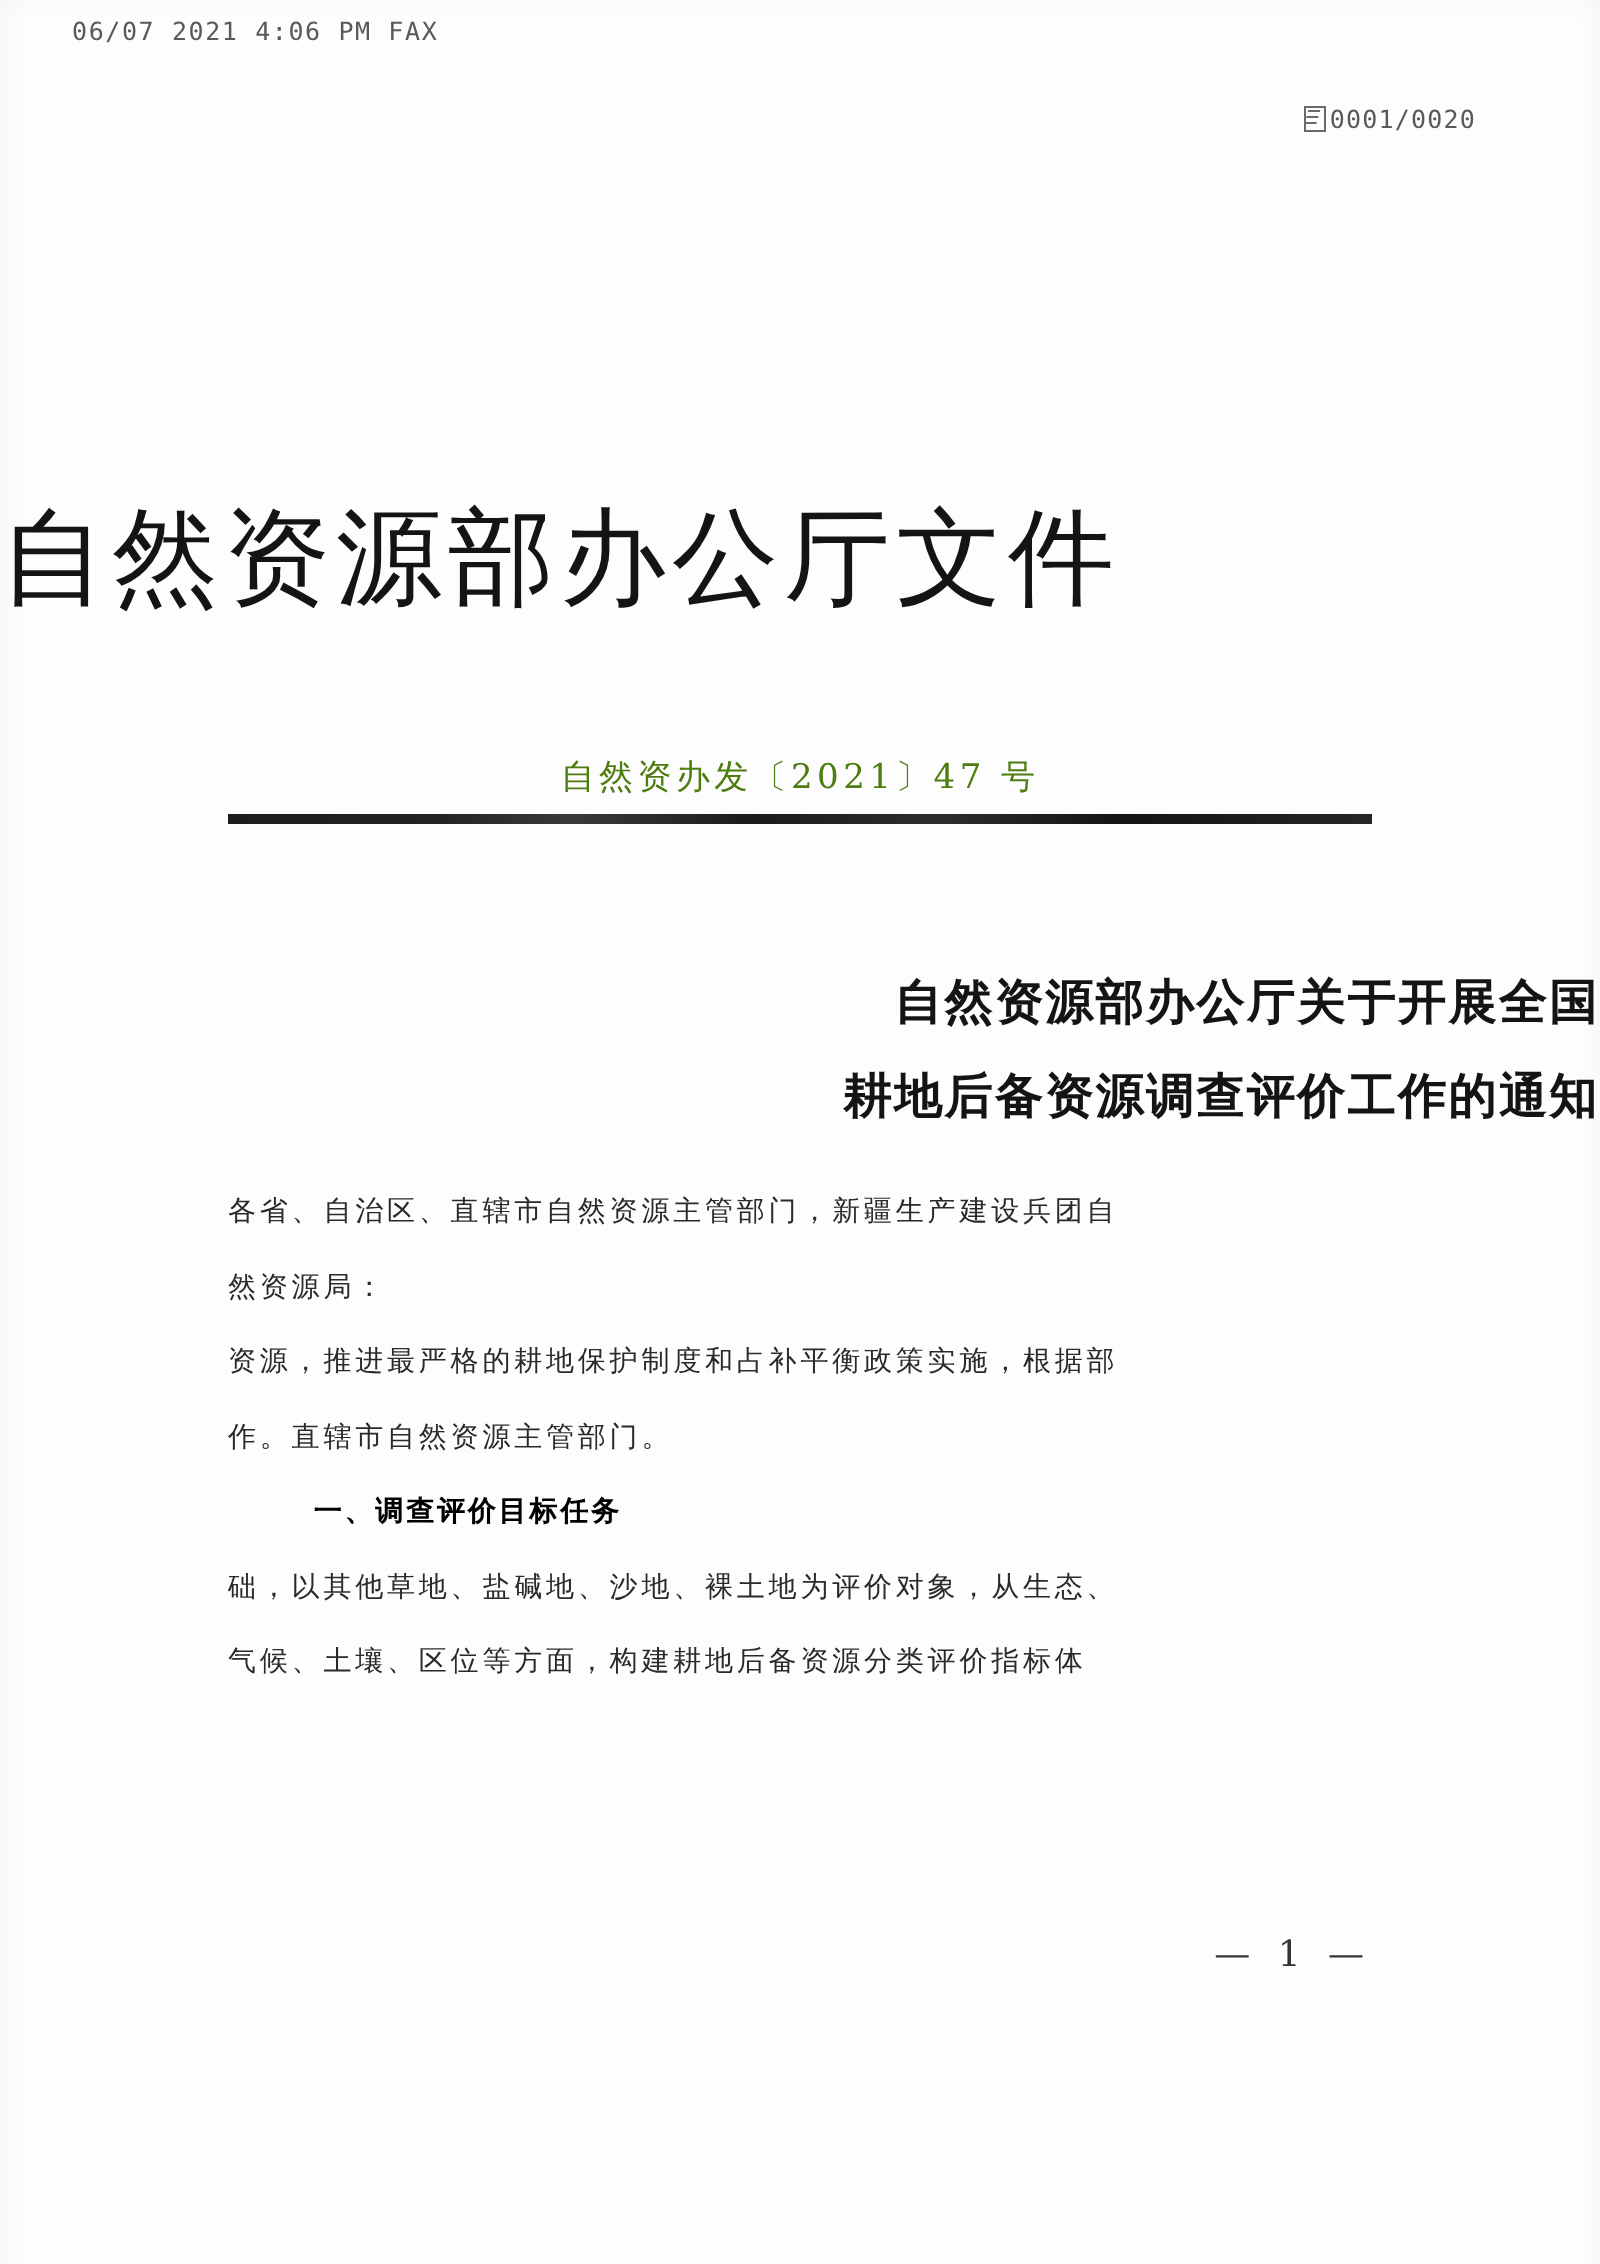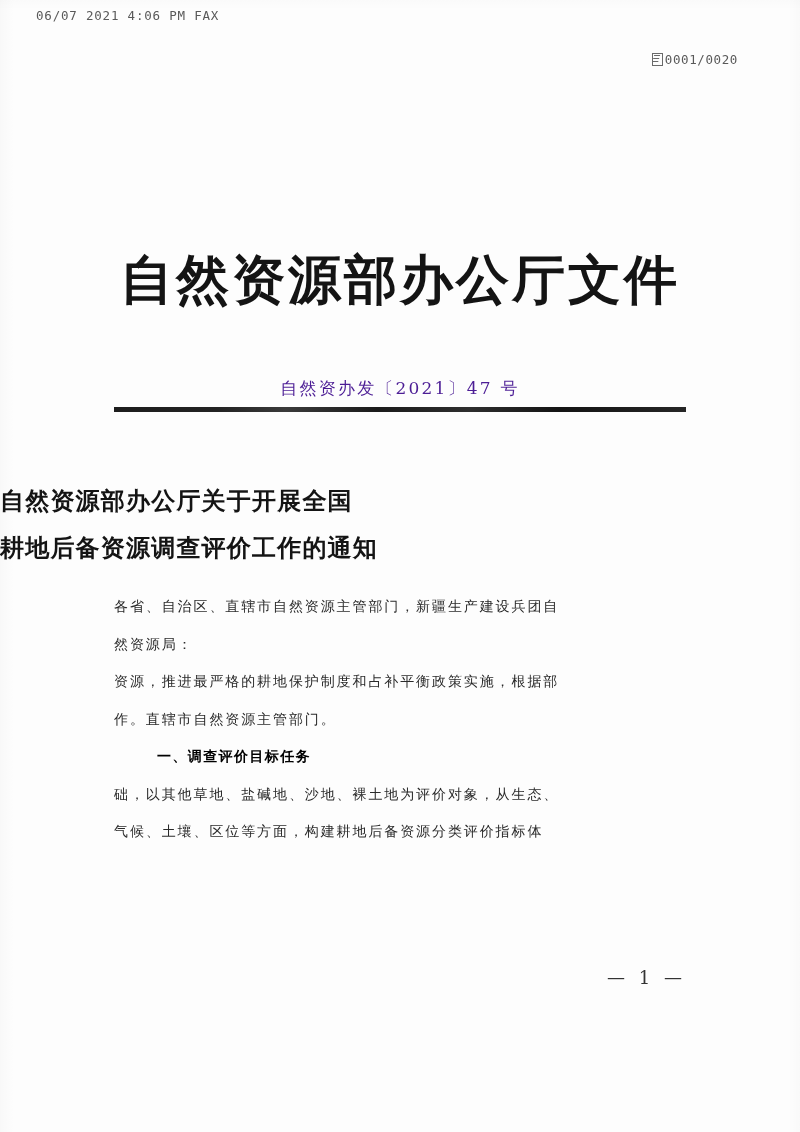--- a/index.html
+++ b/index.html
@@ -80,62 +80,61 @@
     color: #595959;
     white-space: nowrap;
   }
 
   
   .masthead {
     position: absolute;
     top: 252px;
     left: 0;
     width: 800px;
-    text-align: center;
-    font-family: "DejaVu Serif", serif;
-    font-weight: 700;
+    font-family: "DejaVu Serif", serif;
+    font-weight: 400;
     font-size: 53px;
     line-height: 1.05;
     letter-spacing: 3px;
     color: #141414;
     white-space: nowrap;
   }
 
   
   .doc-number {
     position: absolute;
     top: 377px;
     left: 0;
     width: 800px;
     text-align: center;
     font-family: "DejaVu Serif", serif;
     font-size: 17px;
     letter-spacing: 2.2px;
-    color: #4c1d95;
+    color: #4d7c0f;
     white-space: nowrap;
   }
   .doc-rule {
     position: absolute;
     top: 407px;
     left: 114px;
     width: 572px;
     height: 5px;
     background: linear-gradient(90deg,
       #1d1d1d 0%, #232323 18%, #3a3a3a 30%, #1b1b1b 46%,
       #2e2e2e 62%, #141414 78%, #262626 100%);
   }
 
   
   .doc-title {
     position: absolute;
     top: 478px;
     left: 0;
     width: 800px;
-    text-align: left;
-    font-family: Liberation Serif, serif;
+    text-align: right;
+    font-family: Liberation Sans, sans-serif;
     font-weight: 700;
     font-size: 24px;
     line-height: 47px;
     letter-spacing: 1.2px;
     color: #141414;
   }
   .doc-title div { white-space: nowrap; }
 
   
   .body-block {

